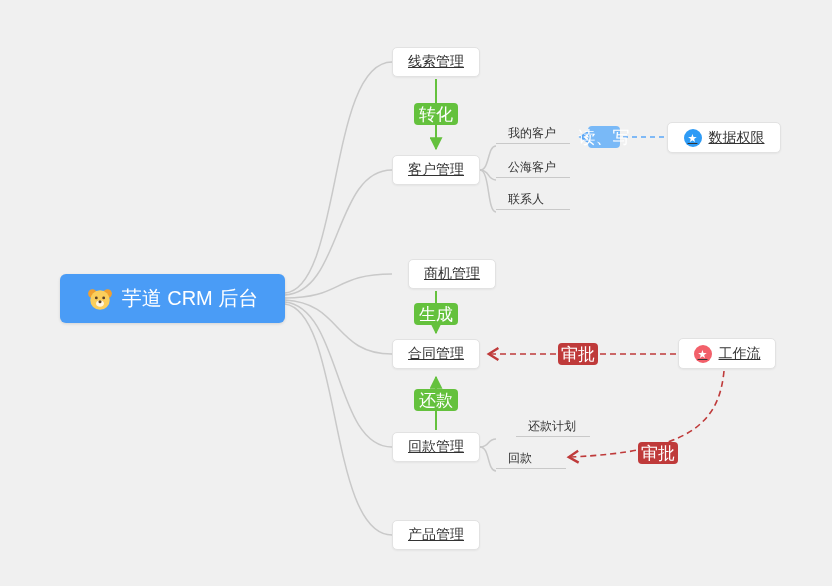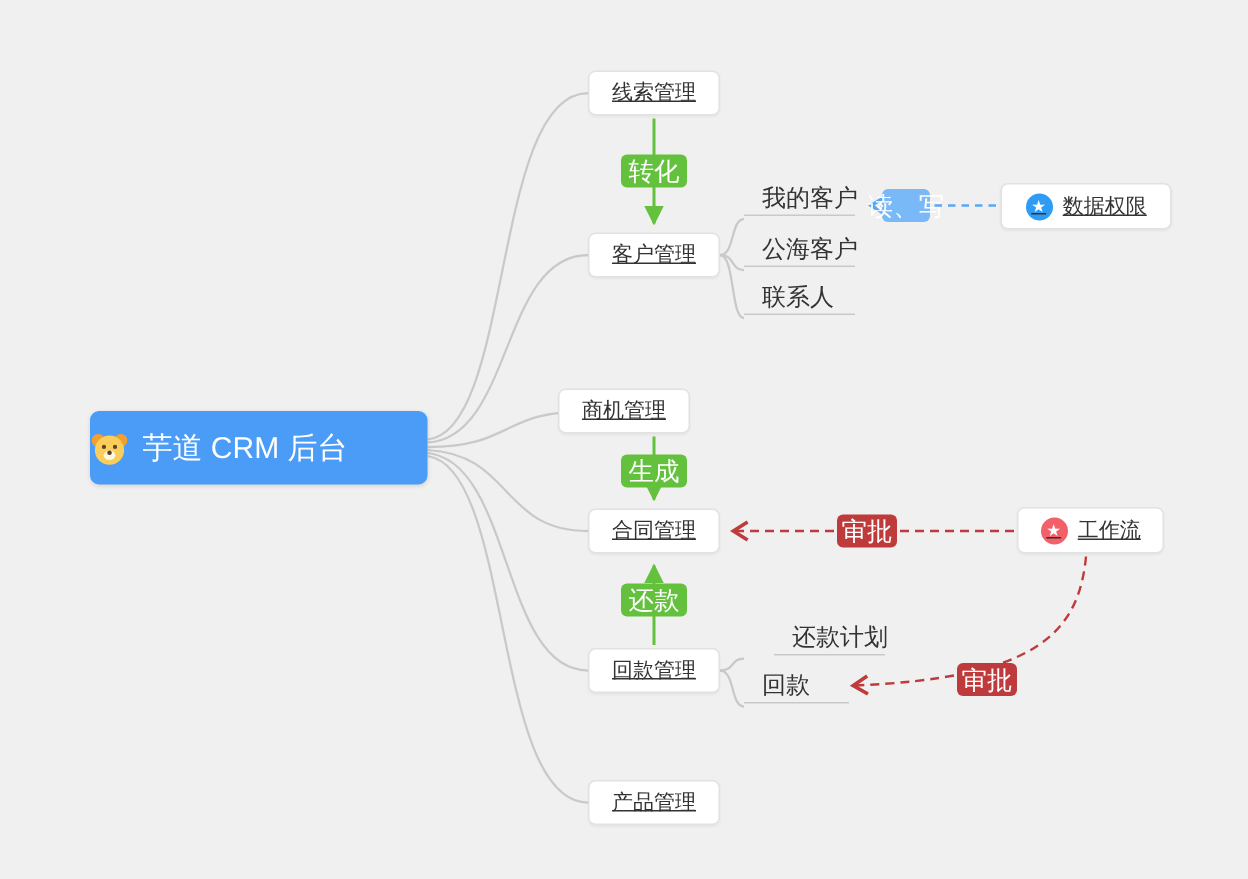--- a/index.html
+++ b/index.html
@@ -26,29 +26,29 @@
     box-sizing:border-box;
     text-decoration:underline;
   }
   .node.icon-node{gap:7px;}
   .root-node{
     position:absolute;
     left:60px;top:274px;width:225px;height:49px;
     background:#4a9cf6;
     border-radius:6px;
     color:#fff;font-size:20px;
-    display:flex;align-items:center;justify-content:flex-start;gap:9px;
+    display:flex;align-items:center;justify-content:center;gap:9px;
     box-shadow:0 1px 3px rgba(0,0,0,0.12);
   }
   .child{
     position:absolute;
     width:74px;height:22px;line-height:22px;
     padding:0 0 2px 12px;
     box-sizing:border-box;
-    font-size:16px;color:#333;
+    font-size:12px;color:#333;
     border-bottom:1px solid #c9c9c9;
     white-space:nowrap;
   }
   .edge-label{
     position:absolute;
     height:22px;
     display:flex;align-items:center;justify-content:center;
     border-radius:4px;
     color:#fff;font-size:17px;
     white-space:nowrap;
@@ -128,21 +128,21 @@
     </span>
     <span>芋道 CRM 后台</span>
   </div>
 
   <div class="node" style="left:392px;top:47px">
     <span>线索管理</span>
   </div>
   <div class="node" style="left:392px;top:155px">
     <span>客户管理</span>
   </div>
-  <div class="node" style="left:372px;top:259px">
+  <div class="node" style="left:408px;top:259px">
     <span>商机管理</span>
   </div>
   <div class="node" style="left:392px;top:339px">
     <span>合同管理</span>
   </div>
   <div class="node" style="left:392px;top:432px">
     <span>回款管理</span>
   </div>
   <div class="node" style="left:392px;top:520px">
     <span>产品管理</span>

